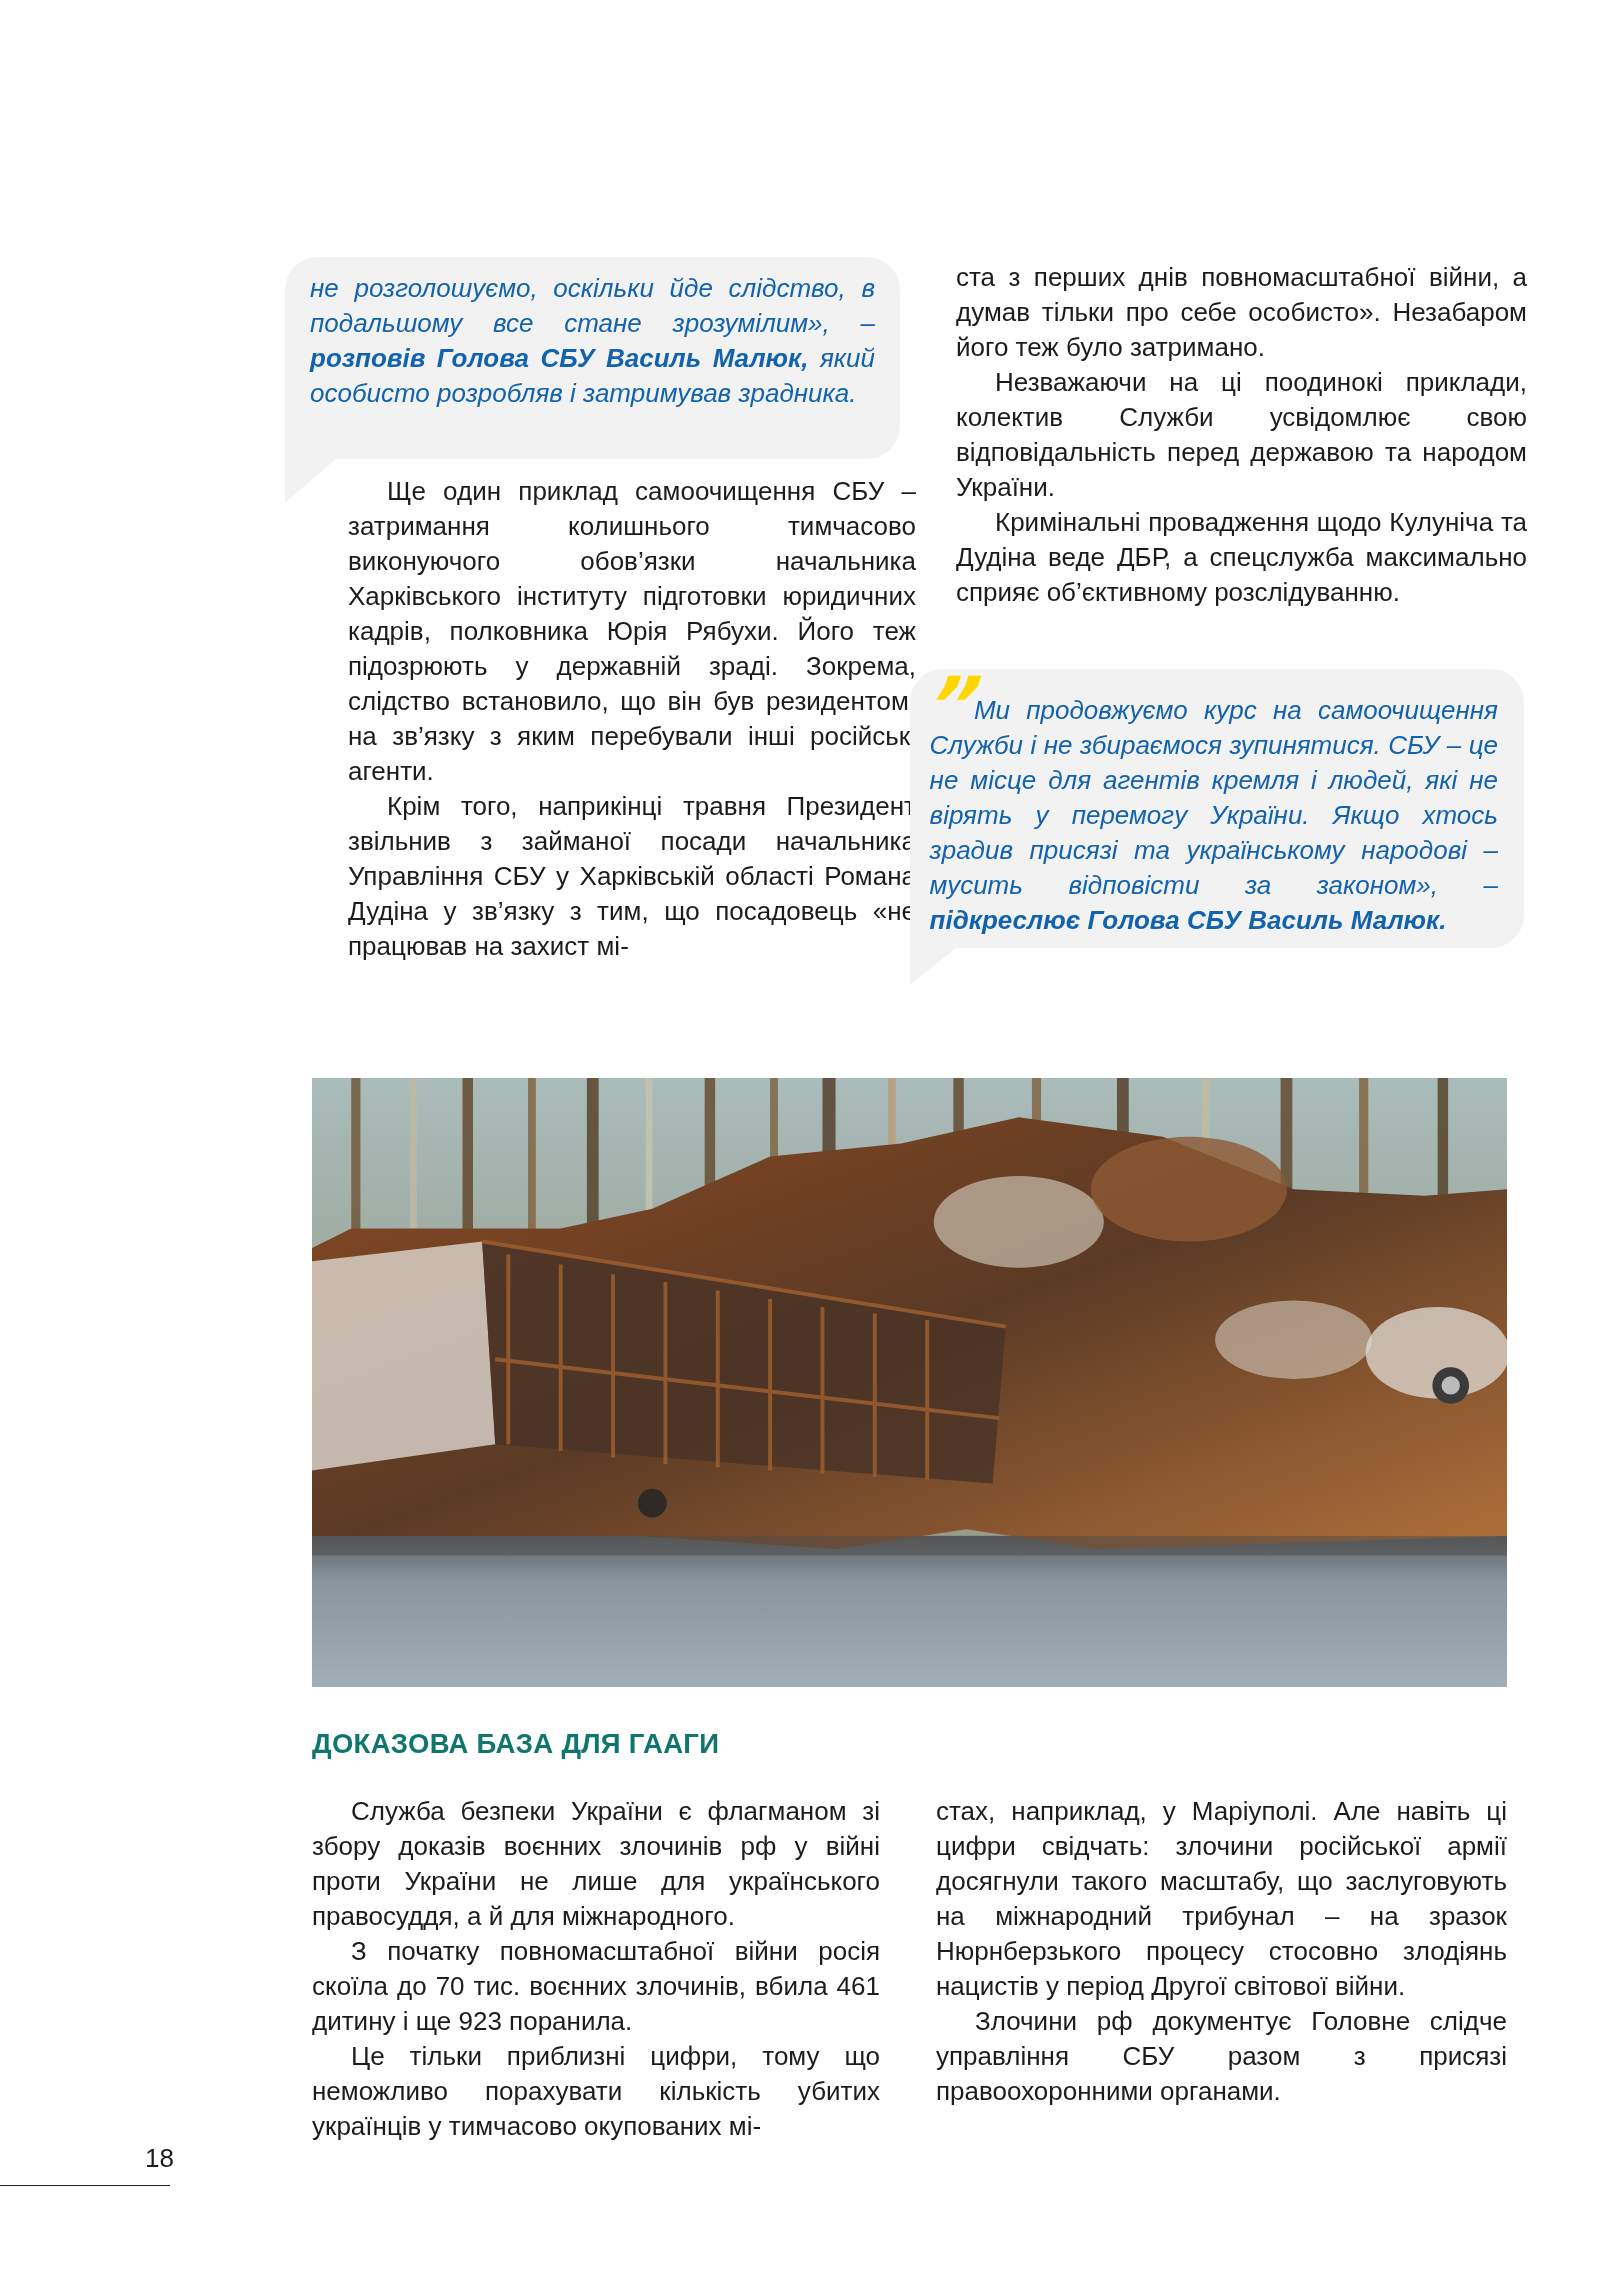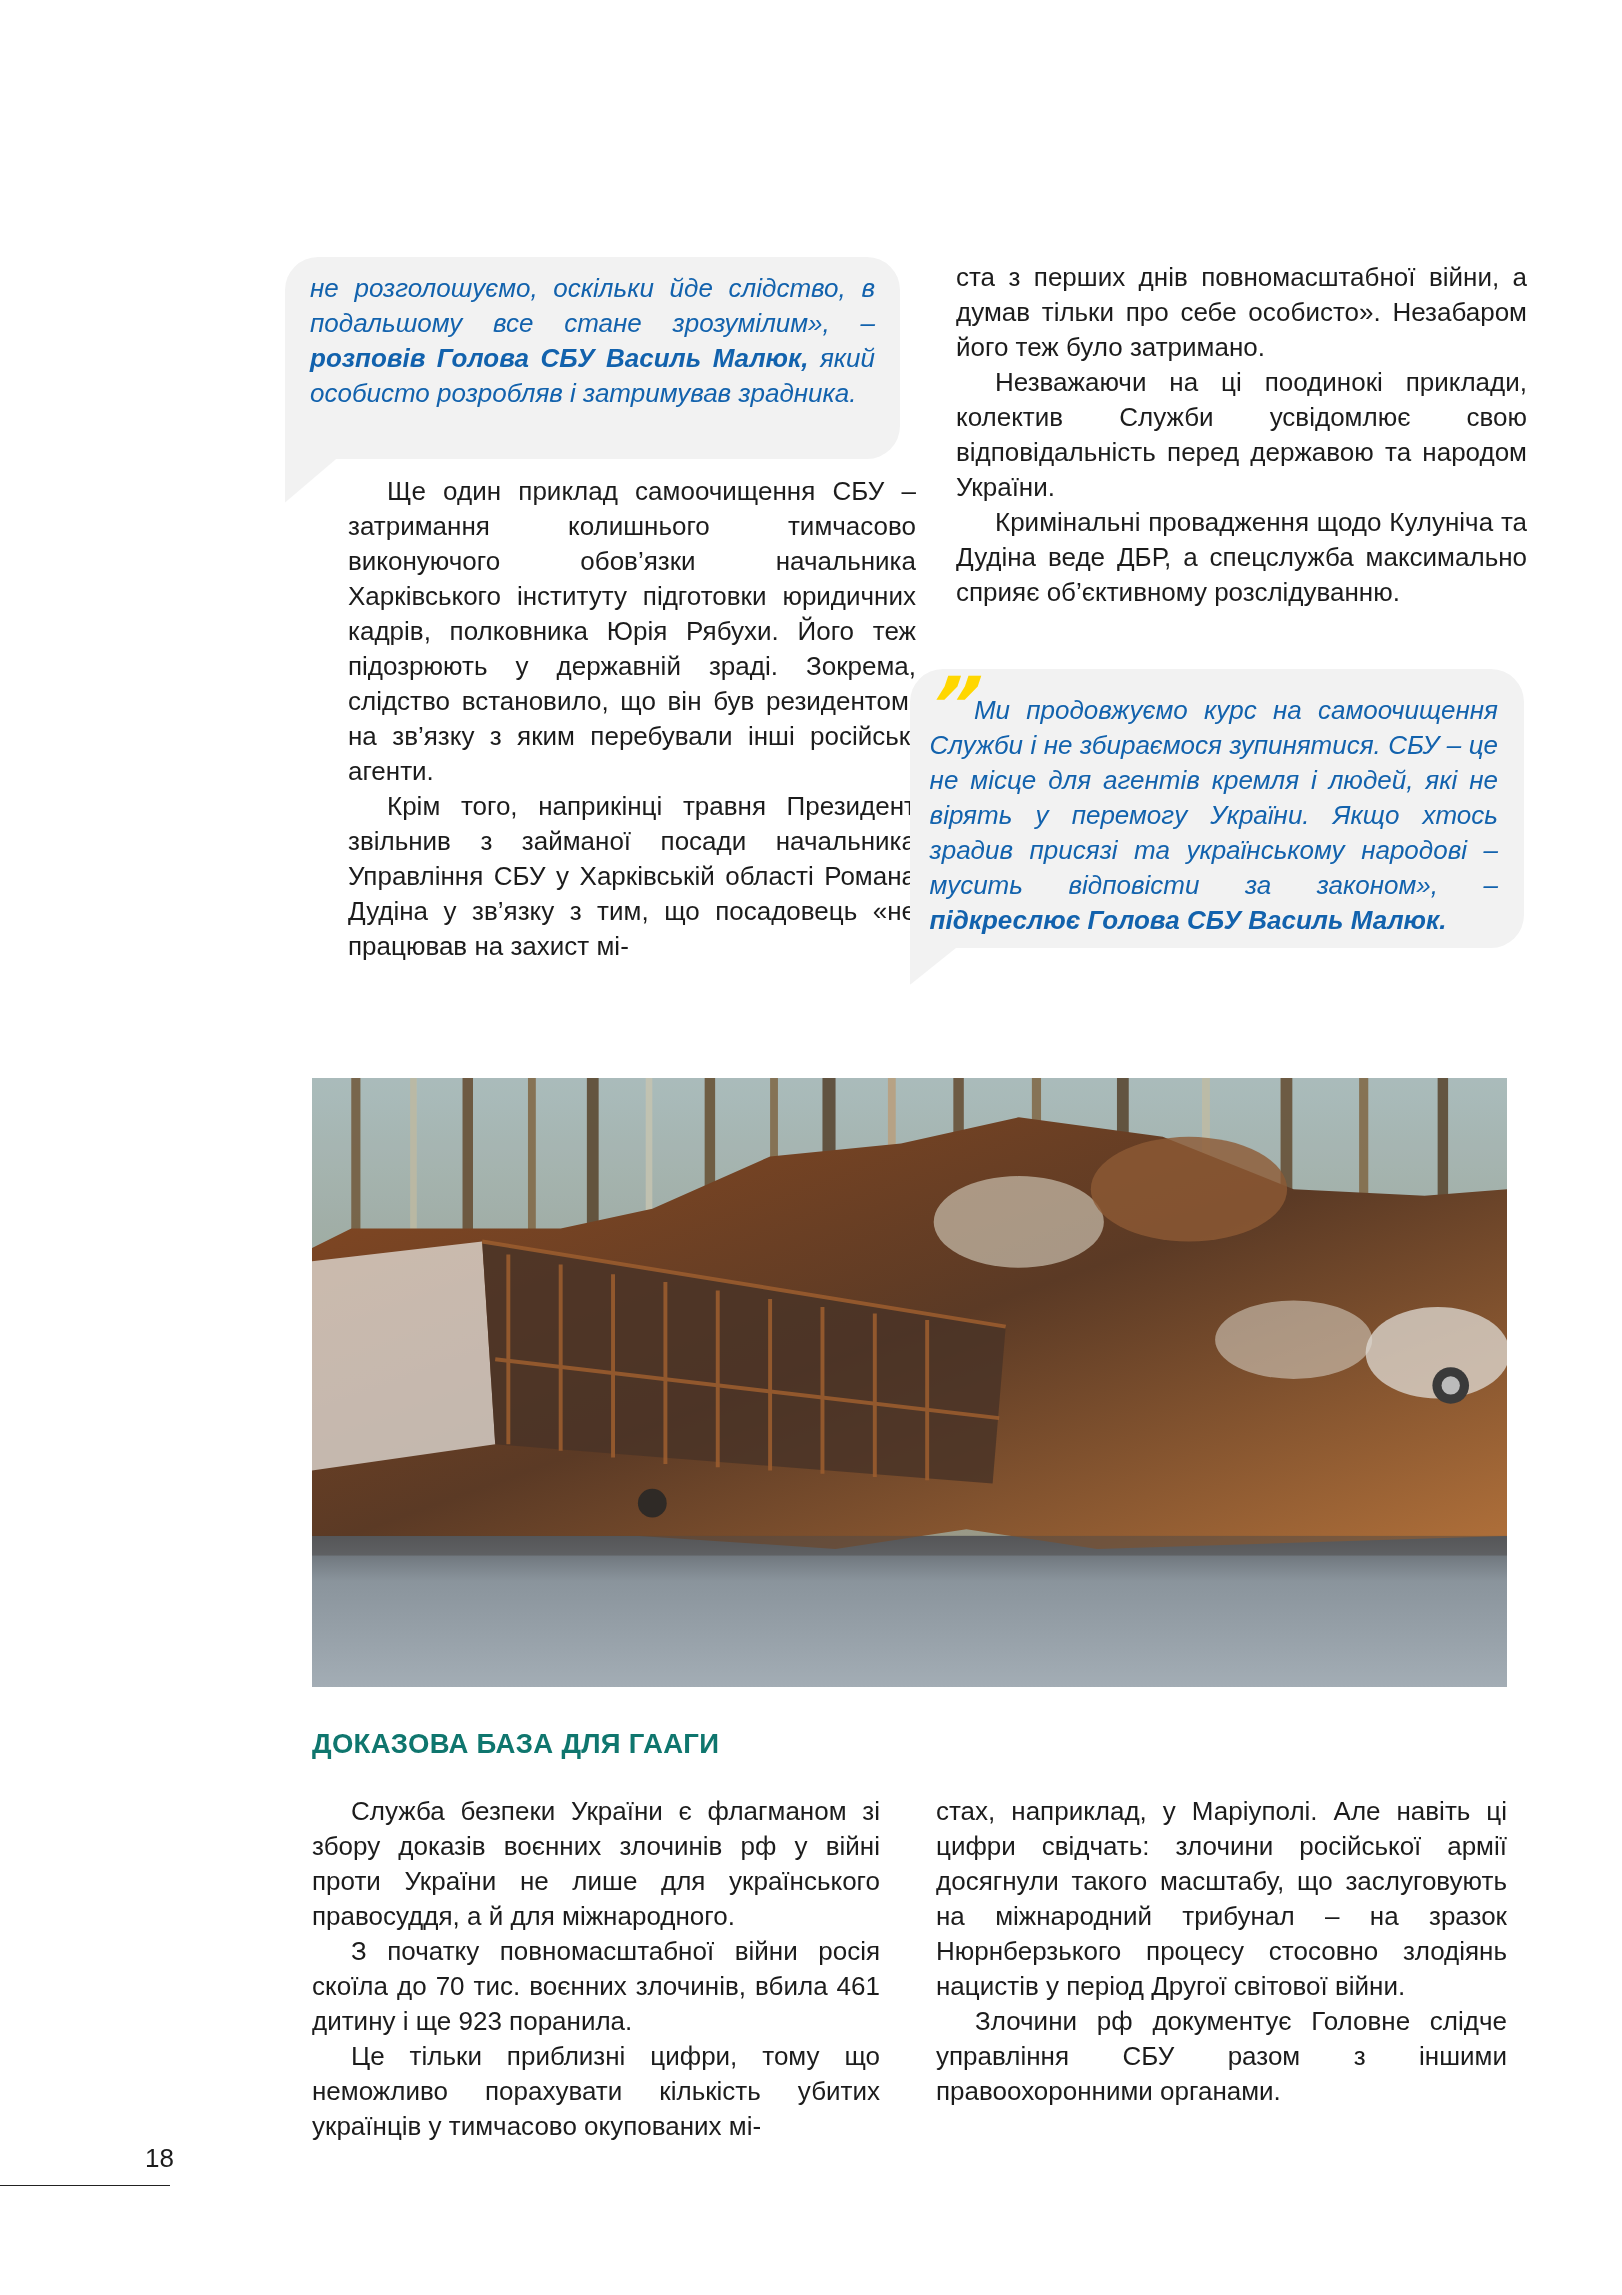--- a/index.html
+++ b/index.html
@@ -137,18 +137,18 @@
 <div class="heading">ДОКАЗОВА БАЗА ДЛЯ ГААГИ</div>
 
 <div class="col" style="left:312px; top:1794px; width:568px;">
   <p>Служба безпеки України є флагманом зі збору доказів воєнних злочинів рф у війні проти України не лише для українського правосуддя, а й для міжнародного.</p>
   <p>З початку повномасштабної війни росія скоїла до 70 тис. воєнних злочинів, вбила 461 дитину і ще 923 поранила.</p>
   <p>Це тільки приблизні цифри, тому що неможливо порахувати кількість убитих українців у тимчасово окупованих мі-</p>
 </div>
 
 <div class="col" style="left:936px; top:1794px; width:571px;">
   <p class="noindent">стах, наприклад, у Маріуполі. Але навіть ці цифри свідчать: злочини російської армії досягнули такого масштабу, що заслуговують на міжнародний трибунал – на зразок Нюрнберзького процесу стосовно злодіянь нацистів у період Другої світової війни.</p>
-  <p>Злочини рф документує Головне слідче управління СБУ разом з іншими правоохоронними органами.</p>
+  <p>Злочини рф документує Головне слідче управління СБУ разом з присязі правоохоронними органами.</p>
 </div>
 
 <div class="page-number">18</div>
 <div class="footer-rule"></div>
 
 
 </body></html>

